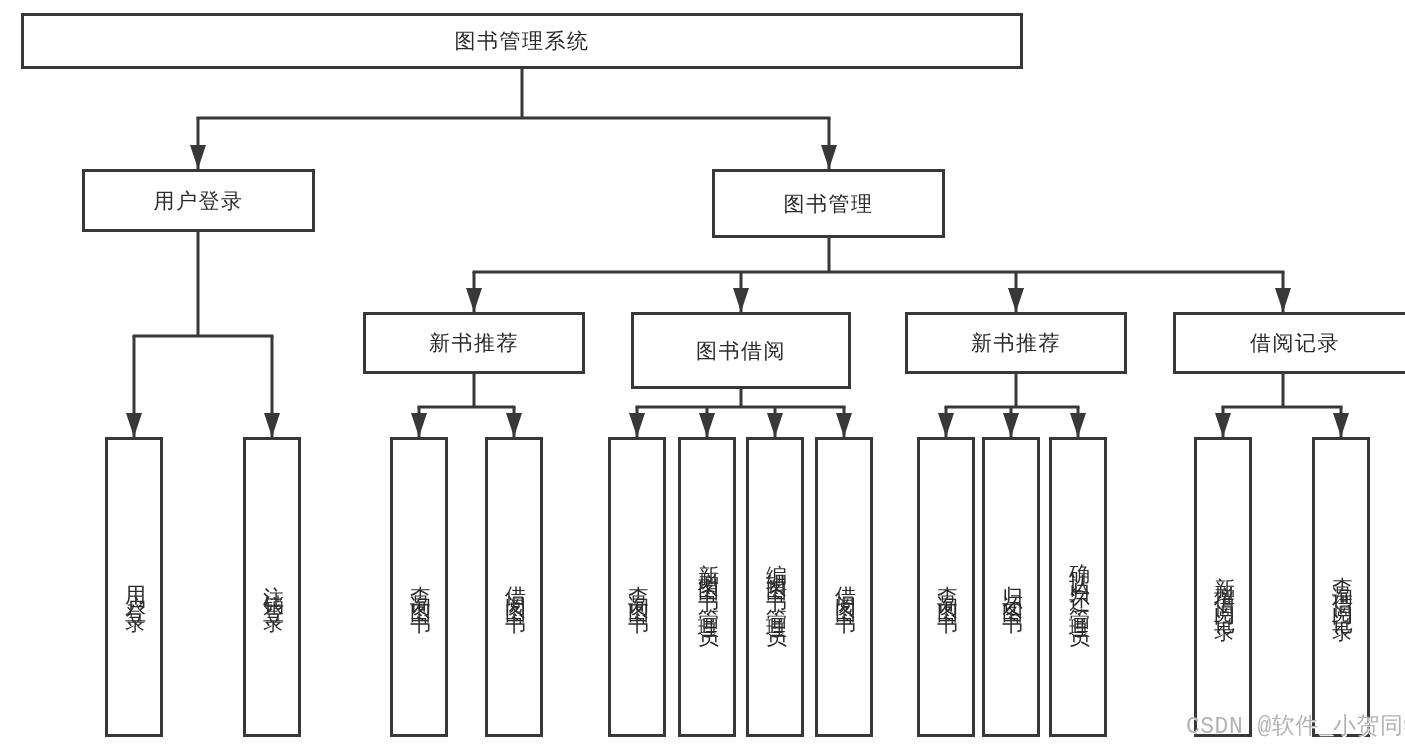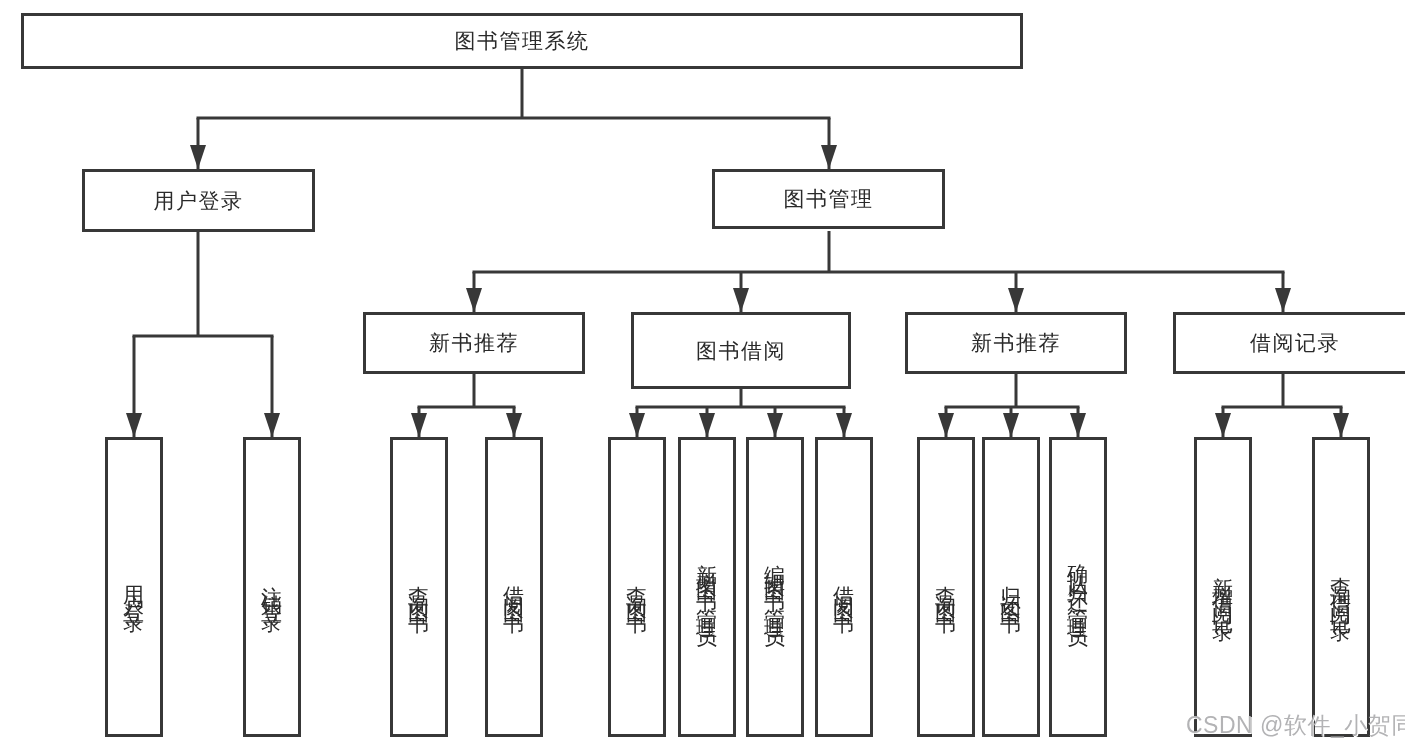--- a/index.html
+++ b/index.html
@@ -5,21 +5,21 @@
   :root{
     --line-color:#383838;
     --text-color:#2a2a2a;
     --box-bg:#ffffff;
     --wm-color:#b3b3b5;
   }
   html,body{margin:0;padding:0;background:#fff;}
   .canvas{
     position:relative;width:1405px;height:747px;overflow:hidden;
     background:var(--box-bg);
-    font-family:Liberation Sans, sans-serif;
+    font-family:Liberation Mono, monospace;
     color:var(--text-color);
   }
   .connectors{position:absolute;left:0;top:0;width:1405px;height:747px;pointer-events:none;}
   .cseg{stroke:var(--line-color);stroke-width:3;fill:none;}
   .arrowline{stroke:var(--line-color);stroke-width:3;}
   .arrowhead-shape{fill:var(--line-color);}
   .hbox{
     position:absolute;box-sizing:border-box;
     border:3px solid var(--line-color);background:var(--box-bg);
     display:flex;align-items:center;justify-content:center;
@@ -87,21 +87,21 @@
     </g>
   </svg>
 
   <div class="hbox" style="left:21px;top:13px;width:1002px;height:56px">
     <span>图书管理系统</span>
   </div>
 
   <div class="hbox" style="left:82px;top:169px;width:233px;height:63px">
     <span>用户登录</span>
   </div>
-  <div class="hbox" style="left:712px;top:169px;width:233px;height:60px">
+  <div class="hbox" style="left:712px;top:169px;width:233px;height:69px">
     <span>图书管理</span>
   </div>
 
   <div class="hbox" style="left:363px;top:312px;width:222px;height:62px">
     <span>新书推荐</span>
   </div>
   <div class="hbox" style="left:631px;top:312px;width:220px;height:77px">
     <span>图书借阅</span>
   </div>
   <div class="hbox" style="left:905px;top:312px;width:222px;height:62px">

